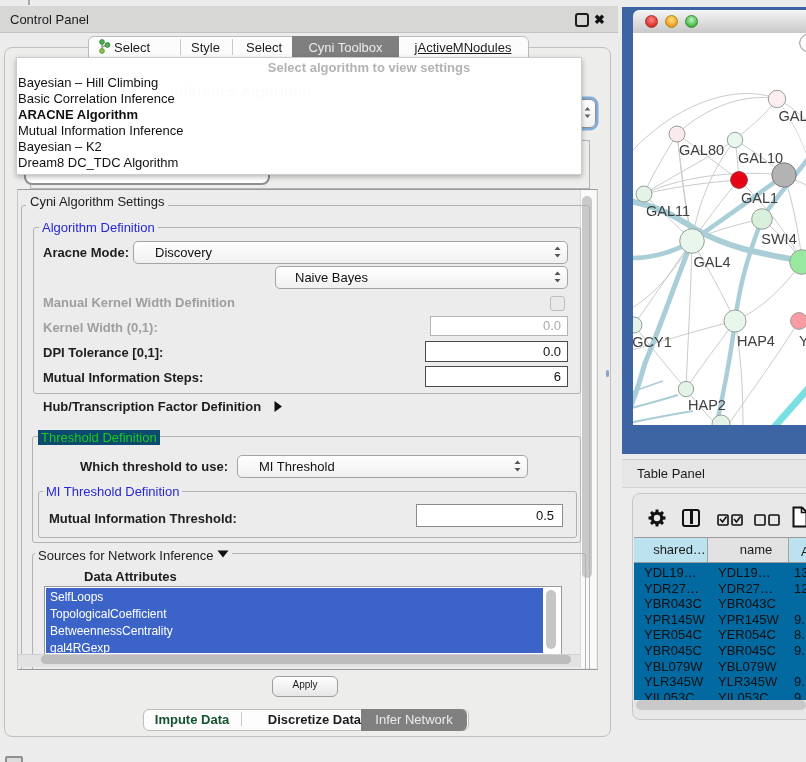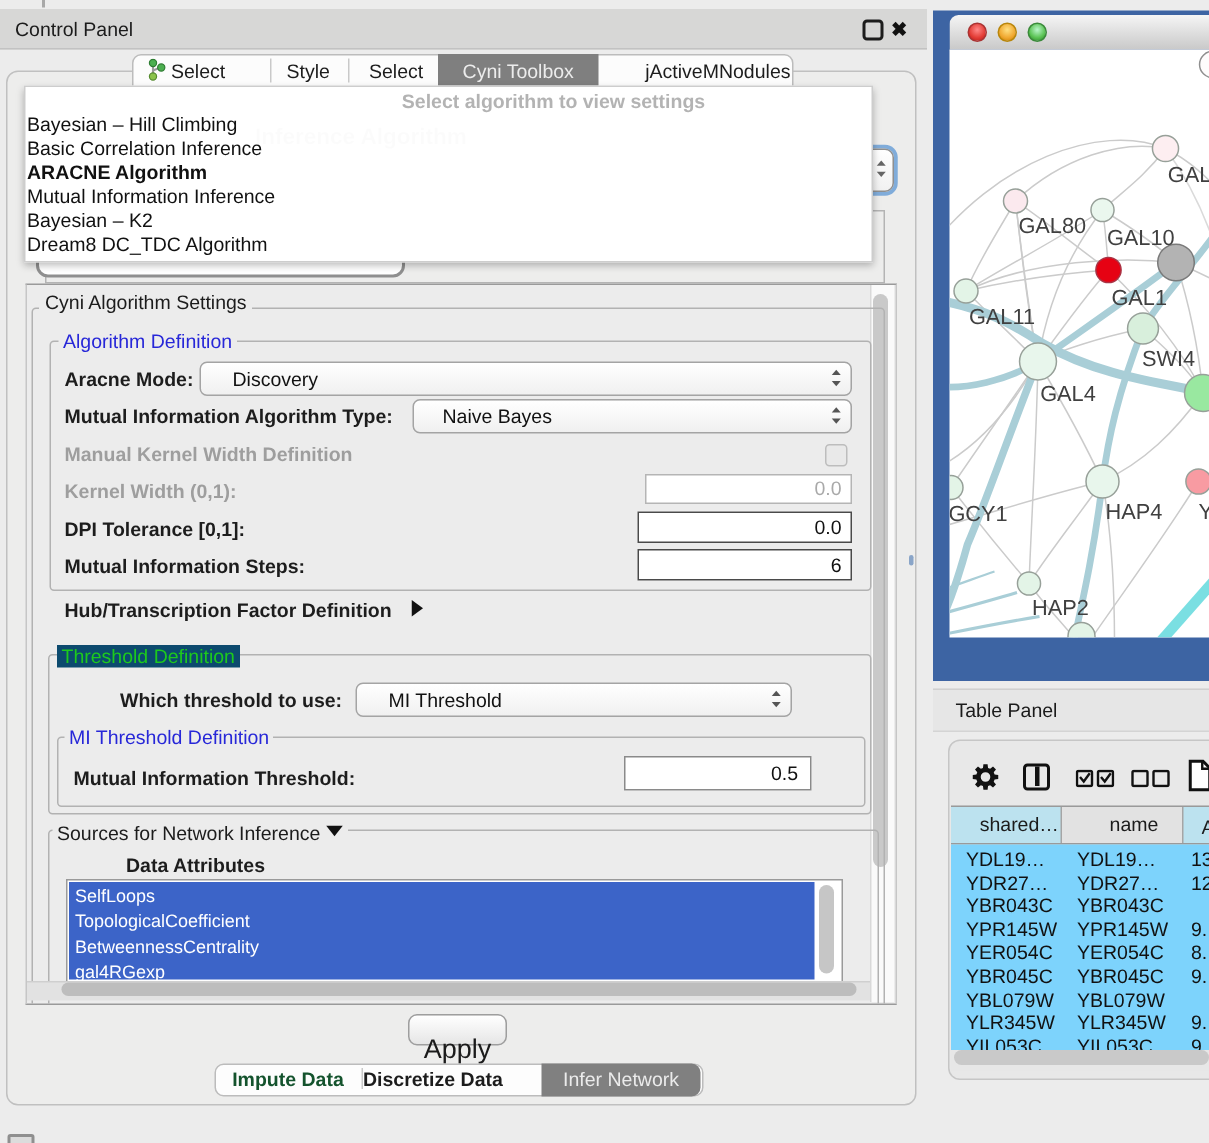--- a/index.html
+++ b/index.html
@@ -27,21 +27,21 @@
    <line x1="4" y1="8" x2="9" y2="6" stroke="#9b9b9b" stroke-width="1.4"></line>
    <circle cx="4" cy="3" r="2.4" fill="#4caf50" stroke="#2e7d32" stroke-width="0.8"></circle>
    <circle cx="9.5" cy="6" r="2.4" fill="#4caf50" stroke="#2e7d32" stroke-width="0.8"></circle>
    <circle cx="4" cy="12" r="2.4" fill="#8bc34a" stroke="#558b2f" stroke-width="0.8"></circle>
   </svg>
 </div>
 <div class="abs" style="left:114px;top:40px;font-size:13px;color:#1c1c1c;">Select</div>
 <div class="abs" style="left:191px;top:40px;font-size:13px;color:#1c1c1c;">Style</div>
 <div class="abs" style="left:246px;top:40px;font-size:13px;color:#1c1c1c;">Select</div>
 <div class="abs" style="left:292px;top:40px;width:107px;text-align:center;font-size:13px;color:#ececec;">Cyni Toolbox</div>
-<div class="abs" style="left:399px;top:40px;width:128px;text-align:right;font-size:13px;color:#1c1c1c;">jActiveMNodules</div>
+<div class="abs" style="left:399px;top:40px;width:128px;text-align:center;font-size:13px;color:#1c1c1c;text-decoration:underline;">jActiveMNodules</div>
 
 <div class="abs" style="left:140px;top:99px;width:454px;height:27px;border:1px solid #8f8f8f;border-radius:6px;background:linear-gradient(#ffffff,#f1f1f1);box-shadow:0 0 0 2.5px rgba(108,160,215,0.85);"></div>
 <div class="abs" style="left:583px;top:105px;"><svg width="9" height="15" viewBox="0 0 9 15">
       <path d="M1.5 5.5 L4.5 2 L7.5 5.5 Z" fill="#666"></path>
       <path d="M1.5 9.5 L4.5 13 L7.5 9.5 Z" fill="#666"></path>
     </svg></div>
 <div class="abs" style="left:30px;top:140px;width:558px;height:47px;border:1px solid #b4b4b4;"></div>
 <div class="abs" style="left:24px;top:148px;width:242px;height:33px;border:2px solid #8f8f8f;border-radius:8px;background:#fff;"></div>
 <div class="abs" style="left:28px;top:158px;font-size:13px;color:#333;">g</div>
 
@@ -69,21 +69,20 @@
  <div class="abs" style="left:21px;top:30px;background:#ececec;padding:0 3px;font-size:13px;color:#2727d8;">Algorithm Definition</div>
 
  <div class="abs b13" style="left:25px;top:55px;">Aracne Mode:</div>
  <div class="abs" style="left:115px;top:51px;width:433px;height:21px;border:1px solid #a4a4a4;border-radius:5px;background:linear-gradient(#ffffff,#f0f0f0);"></div>
  <div class="abs" style="left:137px;top:55px;font-size:13px;color:#111;">Discovery</div>
  <div class="abs arrows" style="left:535px;top:55px;"><svg width="9" height="14" viewBox="0 0 9 14">
         <path d="M1.5 5 L4.5 1.5 L7.5 5 Z" fill="#555"></path>
         <path d="M1.5 9 L4.5 12.5 L7.5 9 Z" fill="#555"></path>
       </svg></div>
 
- <div class="abs b13" style="left:25px;top:80px;">Mutual Information Algorithm Type:</div>
  <div class="abs" style="left:257px;top:76px;width:291px;height:21px;border:1px solid #a4a4a4;border-radius:5px;background:linear-gradient(#ffffff,#f0f0f0);"></div>
  <div class="abs" style="left:277px;top:80px;font-size:13px;color:#111;">Naive Bayes</div>
  <div class="abs arrows" style="left:535px;top:80px;"><svg width="9" height="14" viewBox="0 0 9 14">
         <path d="M1.5 5 L4.5 1.5 L7.5 5 Z" fill="#555"></path>
         <path d="M1.5 9 L4.5 12.5 L7.5 9 Z" fill="#555"></path>
       </svg></div>
 
  <div class="abs g13" style="left:25px;top:105px;">Manual Kernel Width Definition</div>
  <div class="abs" style="left:532px;top:106px;width:13px;height:13px;border:1px solid #bdbdbd;border-radius:3px;background:#e9e9e9;"></div>
 
@@ -108,44 +107,44 @@
  <div class="abs" style="left:219px;top:265px;width:289px;height:21px;border:1px solid #a4a4a4;border-radius:5px;background:linear-gradient(#ffffff,#f0f0f0);"></div>
  <div class="abs" style="left:241px;top:269px;font-size:13px;color:#111;">MI Threshold</div>
  <div class="abs arrows" style="left:495px;top:269px;"><svg width="9" height="14" viewBox="0 0 9 14">
         <path d="M1.5 5 L4.5 1.5 L7.5 5 Z" fill="#555"></path>
         <path d="M1.5 9 L4.5 12.5 L7.5 9 Z" fill="#555"></path>
       </svg></div>
 
  <div class="abs" style="left:20px;top:301px;width:537px;height:45px;border:1px solid #b2b2b2;border-radius:3px;"></div>
  <div class="abs" style="left:25px;top:294px;background:#ececec;padding:0 3px;font-size:13px;color:#2727d8;">MI Threshold Definition</div>
  <div class="abs b13" style="left:31px;top:321px;">Mutual Information Threshold:</div>
- <div class="abs" style="left:398px;top:314px;width:125px;height:23px;border:1px solid #8a8a8a;background:#fff;font-size:13px;color:#111;text-align:right;padding:3px 8px 0 0;box-sizing:border-box;">0.5</div>
+ <div class="abs" style="left:398px;top:314px;width:147px;height:23px;border:1px solid #8a8a8a;background:#fff;font-size:13px;color:#111;text-align:right;padding:3px 8px 0 0;box-sizing:border-box;">0.5</div>
 
  <div class="abs" style="left:14px;top:363px;width:552px;height:130px;border:1px solid #b2b2b2;border-radius:3px;"></div>
  <div class="abs" style="left:17px;top:356px;background:#ececec;padding:0 3px;font-size:13px;color:#1c1c1c;">Sources for Network Inference <span style="display:inline-block;vertical-align:2px;"><svg width="12" height="8" viewBox="0 0 12 8">
           <path d="M0.5 0.5 L11.5 0.5 L6 7.5 Z" fill="#111"></path>
         </svg></span></div>
  <div class="abs b13" style="left:18px;top:379px;margin-left:48px;">Data Attributes</div>
 
  <div class="abs" style="left:26px;top:396px;width:516px;height:67px;background:#fff;border:1px solid #9a9a9a;overflow:hidden;">
    <div style="position:absolute;left:1px;top:1px;width:497px;height:65px;background:#3c64c8;color:#fff;font-size:12px;line-height:17px;padding-left:4px;padding-top:1px;box-sizing:border-box;">SelfLoops<br>TopologicalCoefficient<br>BetweennessCentrality<br>gal4RGexp</div>
    <div style="position:absolute;left:501px;top:3px;width:10px;height:59px;background:#c6c6c6;border-radius:5px;"></div>
  </div>
 
  <div class="abs" style="left:0px;top:464px;width:562px;height:12px;background:#e2e2e2;border-top:1px solid #cfcfcf;"></div>
  <div class="abs" style="left:23px;top:465px;width:530px;height:9px;background:#bdbdbd;border-radius:5px;"></div>
 </div>
 
-<div class="abs" style="left:272px;top:676px;width:66px;height:21px;border:1px solid #9e9e9e;border-radius:6px;background:linear-gradient(#ffffff,#e6e6e6);text-align:center;font-size:18px;color:#1b1b1b;padding-top:12px;box-sizing:border-box;">Apply</div>
+<div class="abs" style="left:272px;top:676px;width:66px;height:21px;border:1px solid #9e9e9e;border-radius:6px;background:linear-gradient(#ffffff,#e6e6e6);text-align:center;font-size:10px;color:#1b1b1b;padding-top:2px;box-sizing:border-box;">Apply</div>
 
 <div class="abs" style="left:143px;top:709px;width:324px;height:20px;background:#fdfdfd;border:1px solid #bcbcbc;border-radius:6px;"></div>
 <div class="abs" style="left:241px;top:712px;width:1px;height:14px;background:#c9c9c9;"></div>
 <div class="abs" style="left:361px;top:709px;width:106px;height:22px;background:#808080;border-radius:0 6px 6px 0;"></div>
 <div class="abs" style="left:143px;top:712px;width:98px;text-align:center;font-size:13px;font-weight:bold;color:#14532d;">Impute Data</div>
-<div class="abs" style="left:242px;top:712px;width:119px;text-align:left;font-size:13px;font-weight:bold;color:#1c1c1c;">Discretize Data</div>
+<div class="abs" style="left:242px;top:712px;width:119px;text-align:right;font-size:13px;font-weight:bold;color:#1c1c1c;">Discretize Data</div>
 <div class="abs" style="left:361px;top:712px;width:106px;text-align:center;font-size:13px;color:#ebebeb;">Infer Network</div>
 
 <div class="abs" style="left:5px;top:756px;width:14px;height:10px;border:2px solid #8f8f8f;border-radius:2px;background:#dcdcdc;"></div>
 
 <div class="abs" style="left:606px;top:370px;width:3px;height:7px;background:#8aa5c8;border-radius:2px;"></div>
 
 <div class="abs" style="left:622px;top:7px;width:184px;height:447px;background:#3d64a3;"></div>
 <div class="abs" style="left:633px;top:10px;width:173px;height:23px;background:linear-gradient(#f5f5f5,#c9c9c9);border-bottom:1px solid #8e8e8e;border-radius:6px 0 0 0;"></div>
 <div class="abs" style="left:645px;top:15px;width:13px;height:13px;border-radius:50%;background:radial-gradient(circle at 50% 35%, #f88 0%, #e23b34 60%, #b71c1c 100%);border:1px solid #a33;box-sizing:border-box;"></div>
 <div class="abs" style="left:665px;top:15px;width:13px;height:13px;border-radius:50%;background:radial-gradient(circle at 50% 35%, #ffe082 0%, #f0a72f 60%, #c77c00 100%);border:1px solid #b8860b;box-sizing:border-box;"></div>
@@ -264,20 +263,20 @@
       <path d="M9.5 1.5 L9.5 6.5 L14.5 6.5" fill="none" stroke="#111" stroke-width="1.6"></path>
     </svg></div>
 
 <div class="abs" style="left:634px;top:537px;width:172px;height:26px;border-top:1px solid #9a9a9a;border-bottom:1px solid #9a9a9a;background:#e2e2e2;box-sizing:border-box;"></div>
 <div class="abs" style="left:634px;top:538px;width:74px;height:24px;background:#bce2ef;border-right:1px solid #a5a5a5;box-sizing:border-box;"></div>
 <div class="abs" style="left:788px;top:538px;width:18px;height:24px;background:#bce2ef;border-left:1px solid #a5a5a5;"></div>
 <div class="abs" style="left:801px;top:544px;width:5px;height:14px;overflow:hidden;font-size:13px;color:#1b1b1b;">A</div>
 <div class="abs" style="left:643px;top:542px;width:73px;text-align:center;font-size:13px;color:#1b1b1b;">shared…</div>
 <div class="abs" style="left:717px;top:542px;width:78px;text-align:center;font-size:13px;color:#1b1b1b;">name</div>
 
-<div class="abs" style="left:634px;top:563px;width:172px;height:137px;background:#7dd3fc;overflow:hidden;font-size:13px;color:#111;">
+<div class="abs" style="left:634px;top:563px;width:172px;height:137px;background:#0369a1;overflow:hidden;font-size:13px;color:#111;">
   <div style="position:absolute;left:10px;top:2px;line-height:15.6px;">YDL19…<br>YDR27…<br>YBR043C<br>YPR145W<br>YER054C<br>YBR045C<br>YBL079W<br>YLR345W<br>YIL053C</div>
   <div style="position:absolute;left:84px;top:2px;line-height:15.6px;">YDL19…<br>YDR27…<br>YBR043C<br>YPR145W<br>YER054C<br>YBR045C<br>YBL079W<br>YLR345W<br>YIL053C</div>
   <div style="position:absolute;left:160px;top:2px;line-height:15.6px;">13<br>12<br><br>9.<br>8.<br>9.<br><br>9.<br>9.</div>
 </div>
 
 <div class="abs" style="left:634px;top:700px;width:172px;height:14px;background:#e7e7e7;"></div>
 <div class="abs" style="left:636px;top:700px;width:170px;height:10px;background:#c9c9c9;border-radius:5px;"></div>
 
 </body></html>

